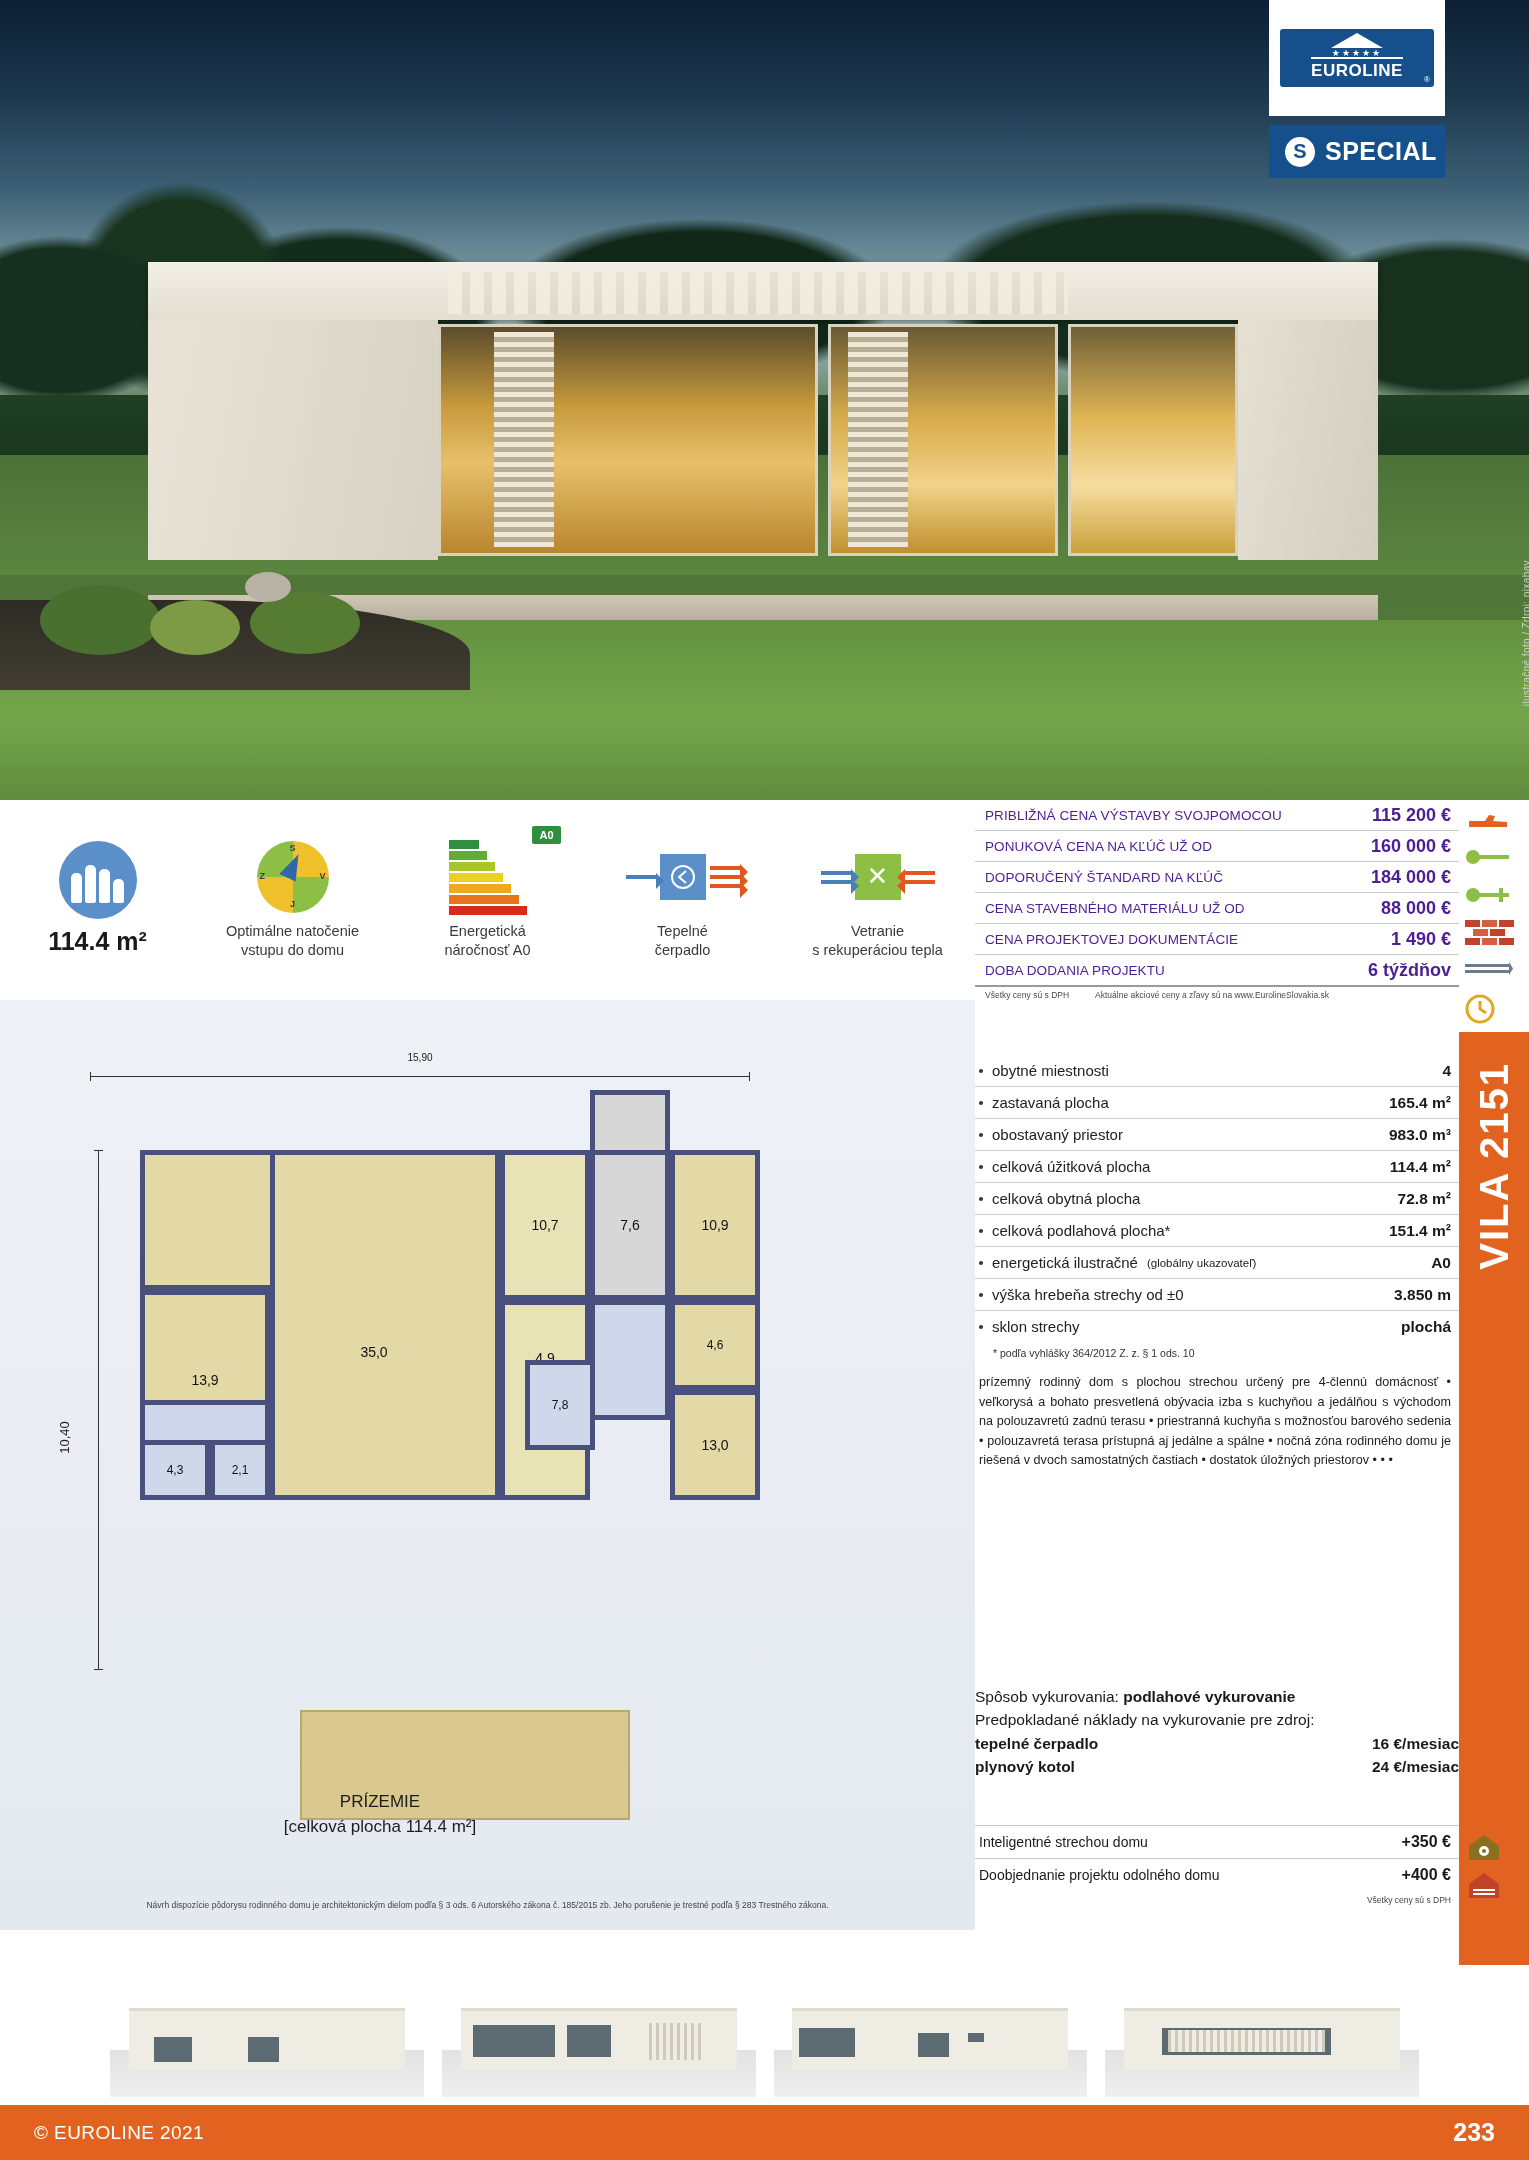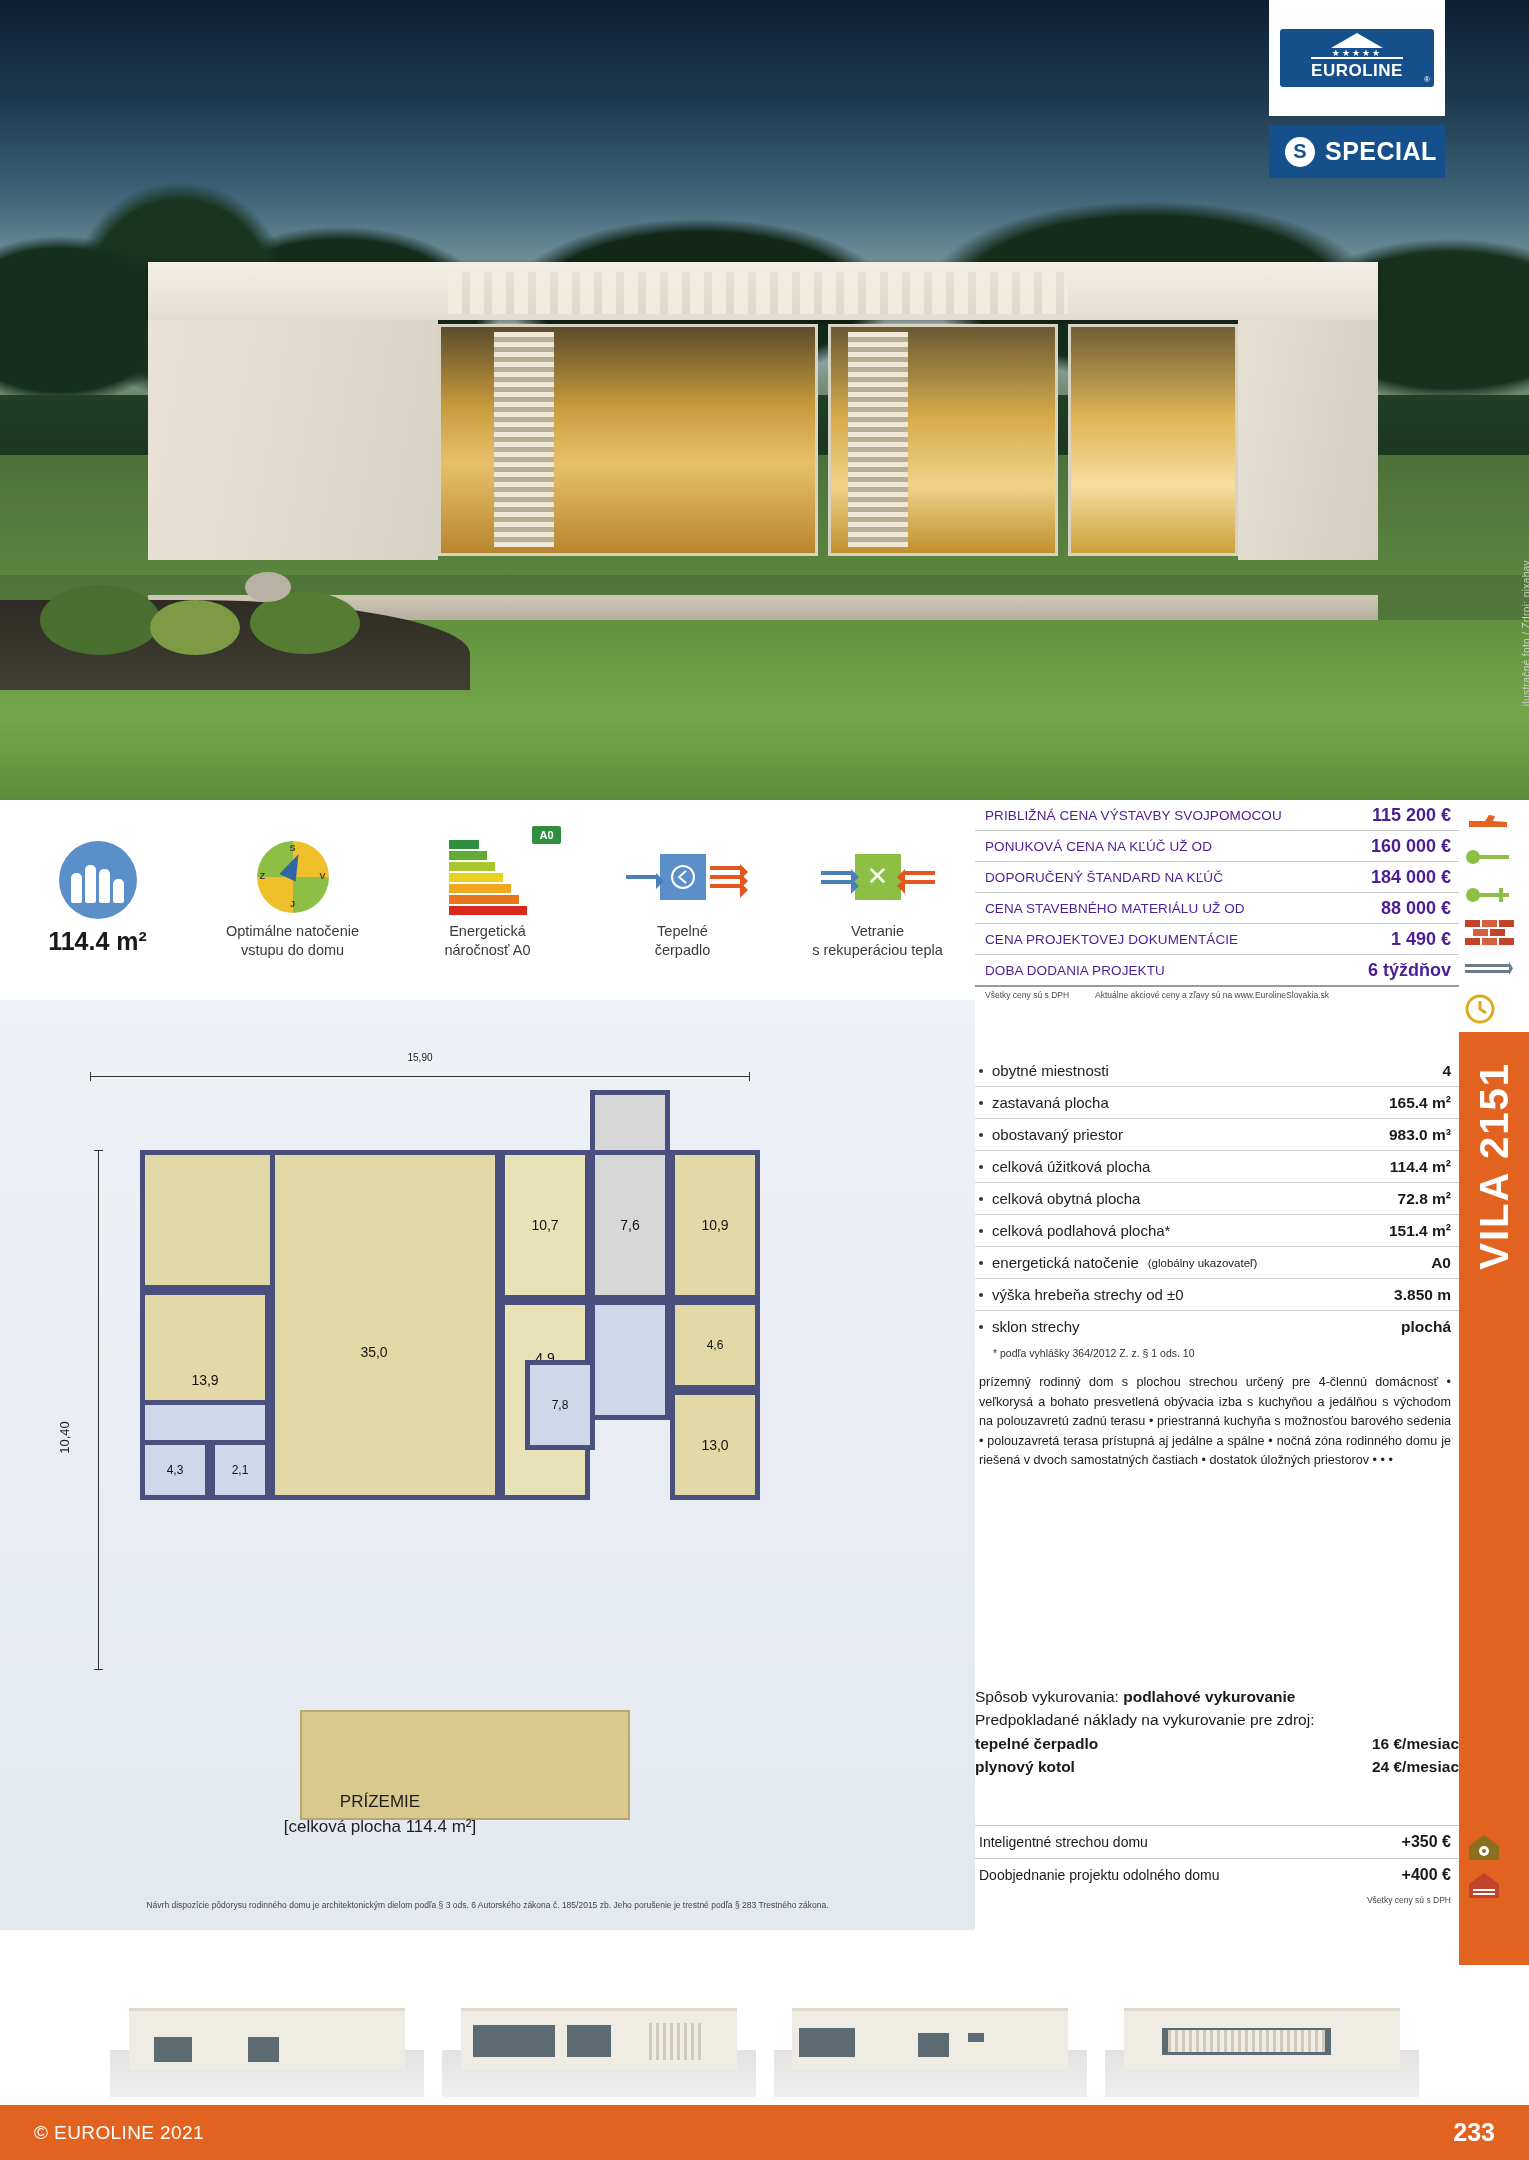--- a/index.html
+++ b/index.html
@@ -618,21 +618,21 @@
   <div class="spec-row">
     <span class="lbl">
         <i class="dot"></i>
         <span>celková podlahová plocha*</span>
       </span>
     <span class="val">151.4 m²</span>
   </div>
   <div class="spec-row">
     <span class="lbl">
       <i class="dot"></i>
-      <span>energetická natočenie</span>
+      <span>energetická ilustračné</span>
       <span class="sub">(globálny ukazovateľ)</span>
     </span>
     <span class="val">A0</span>
   </div>
   <div class="spec-row">
     <span class="lbl">
         <i class="dot"></i>
         <span>výška hrebeňa strechy od ±0</span>
       </span>
     <span class="val">3.850 m</span>

